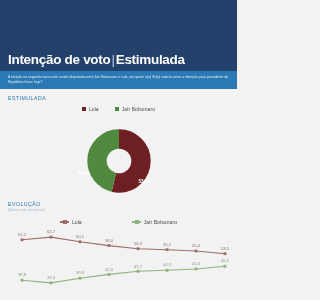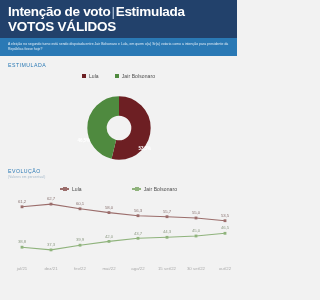--- a/index.html
+++ b/index.html
@@ -12,21 +12,21 @@
   .page{position:relative;width:237px;height:300px;background:#f2f2f2;}
 
   
   .header{
     background:#22416b;
     padding:5px 8px 4px 8px;
     color:#ffffff;
   }
   .title-line{
     font-size:13.5px;font-weight:bold;letter-spacing:-0.3px;
-    line-height:14px;white-space:nowrap;
+    line-height:14px;white-space:nowrap;margin-top:48px;
   }
   .title-sep{font-weight:400;color:#b9cde3;padding:0 1px;}
   .title-line2{
     font-size:13.5px;font-weight:bold;letter-spacing:-0.2px;
     line-height:15px;white-space:nowrap;
   }
 
   
   .subband{
     background:#2a79b5;
@@ -97,21 +97,20 @@
 </style>
 </head>
 <body>
 
 <div class="page">
 
   <div class="header">
     <div class="title-line">
       <span>Intenção de voto</span><span class="title-sep">|</span><span>Estimulada</span>
     </div>
-    <div class="title-line2">VOTOS VÁLIDOS</div>
   </div>
 
   <div class="subband">A eleição no segundo turno está sendo disputada entre Jair Bolsonaro e Lula, em quem o(a) Sr(a) votaria como a intenção para presidente da República fosse hoje?</div>
 
   <div class="section">
     <div class="sec-label">ESTIMULADA</div>
 
     <div class="legend">
       <div class="leg-item">
         <span class="leg-sq" style="background:#6d1f23"></span>

